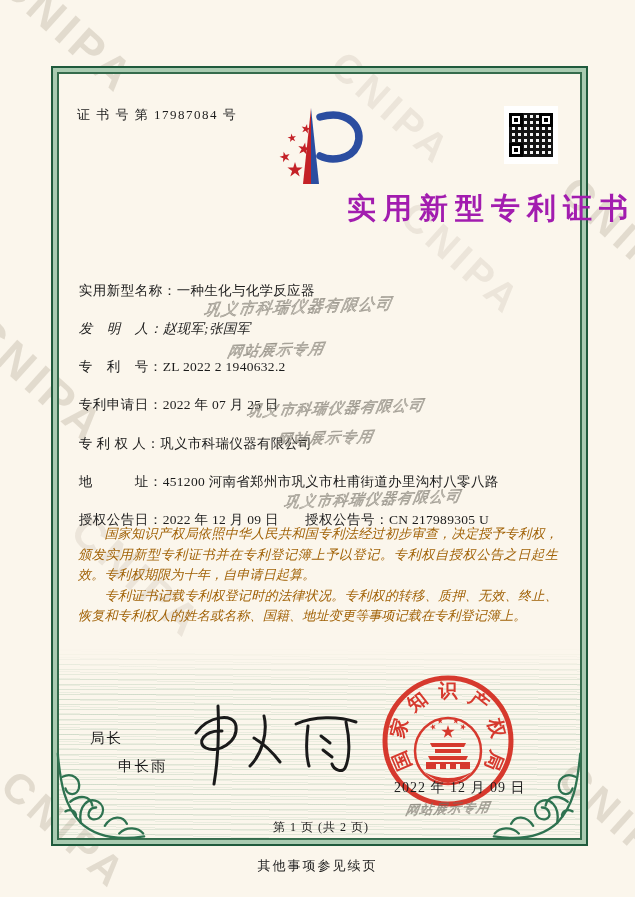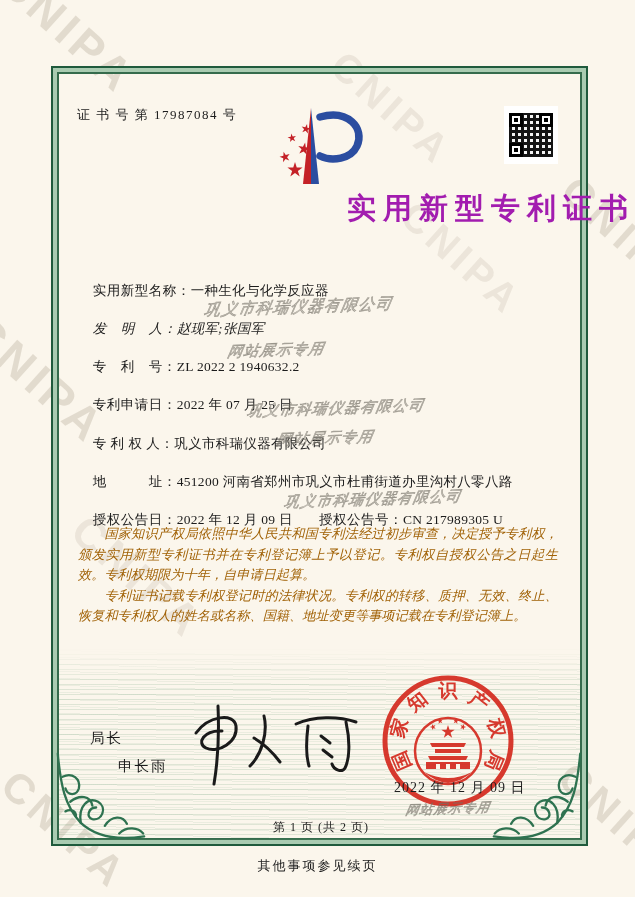--- a/index.html
+++ b/index.html
@@ -57,21 +57,21 @@
       repeating-linear-gradient(0deg,#141414 0 3px, transparent 3px 6px),
       repeating-linear-gradient(90deg,#141414 0 3px, #f4f4f4 3px 6px);
   }
   .finder { position:absolute; width:14px; height:14px; border:3px solid #000; background:#fff; box-sizing:border-box; }
   .finder::after { content:""; position:absolute; left:2px; top:2px; width:4px; height:4px; background:#000; }
   .finder.tl { left:0; top:0; } .finder.tr { right:0; top:0; } .finder.bl { left:0; bottom:0; }
   .title {
     position:absolute; left:0; right:0; top:189px; z-index:4;
     text-align:right; font-size:29px; font-weight:bold; letter-spacing:7px; color:#a21caf;
   }
-  .row { position:absolute; left:78px; z-index:4; font-size:13.5px; letter-spacing:0.3px; white-space:pre; }
+  .row { position:absolute; left:64px; z-index:4; font-size:13.5px; letter-spacing:0.3px; white-space:pre; }
   .row .lbl { letter-spacing:0.5px; }
   .row .gap { display:inline-block; width:26px; }
   .body-text {
     position:absolute; left:78px; top:524px; width:480px; z-index:4;
     font-size:13.2px; line-height:20.6px; font-style:italic; text-align:justify; color:#a16207;
   }
   .body-text p { margin:0; text-indent:2em; }
   .signer { position:absolute; left:90px; z-index:4; font-size:14.5px; letter-spacing:2px; }
   .signature { position:absolute; left:178px; top:698px; width:196px; height:92px; z-index:5; }
   .seal { position:absolute; left:378px; top:671px; width:140px; height:140px; z-index:6; opacity:0.92; }

